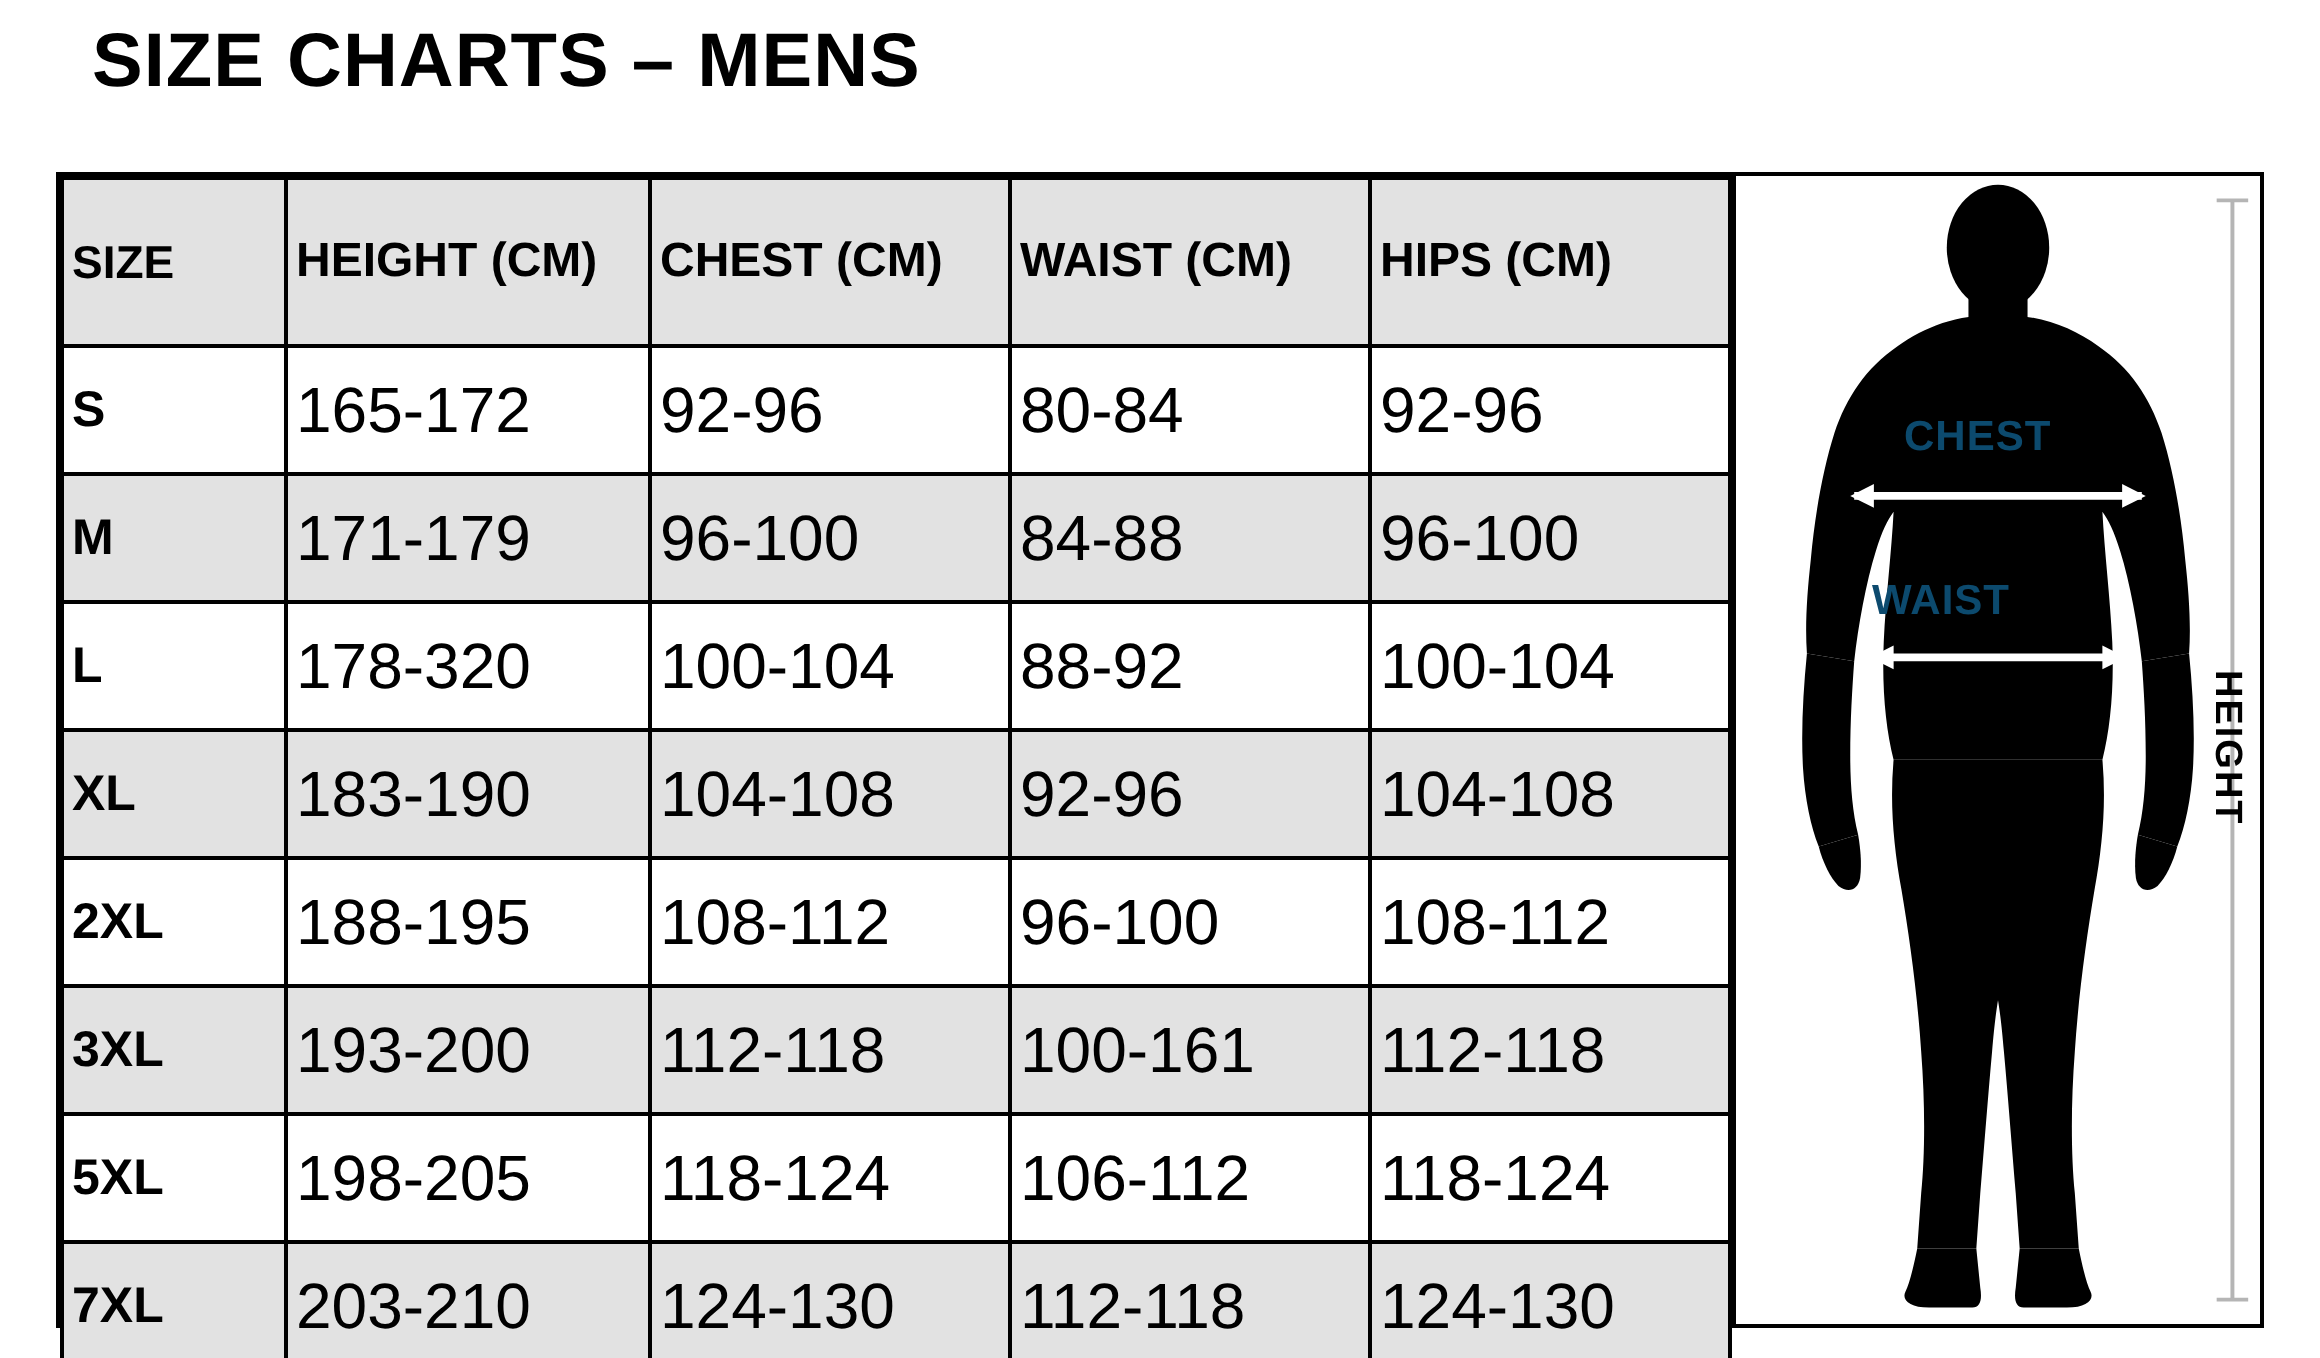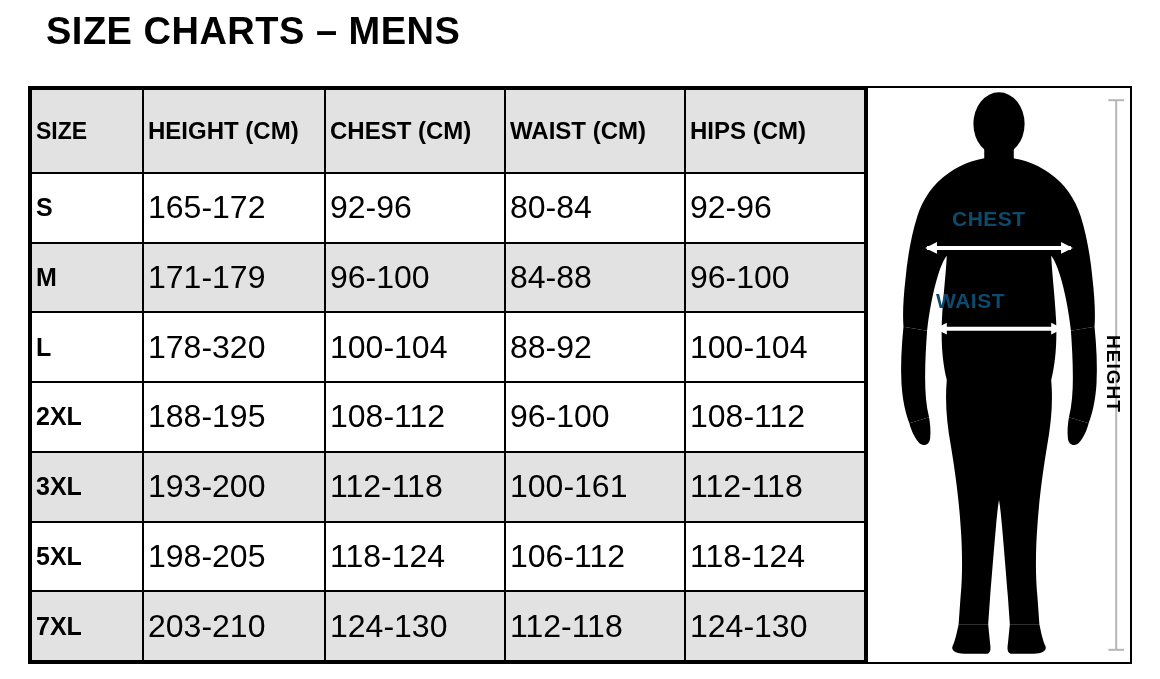--- a/index.html
+++ b/index.html
@@ -158,20 +158,27 @@
           <td>96-100</td>
           <td>84-88</td>
           <td>96-100</td>
         </tr>
         <tr class="plain">
           <td class="size-cell">L</td>
           <td>178-320</td>
           <td>100-104</td>
           <td>88-92</td>
           <td>100-104</td>
+        </tr>
+        <tr class="shaded">
+          <td class="size-cell">XL</td>
+          <td>183-190</td>
+          <td>104-108</td>
+          <td>92-96</td>
+          <td>104-108</td>
         </tr>
         <tr class="plain">
           <td class="size-cell">2XL</td>
           <td>188-195</td>
           <td>108-112</td>
           <td>96-100</td>
           <td>108-112</td>
         </tr>
         <tr class="shaded">
           <td class="size-cell">3XL</td>

